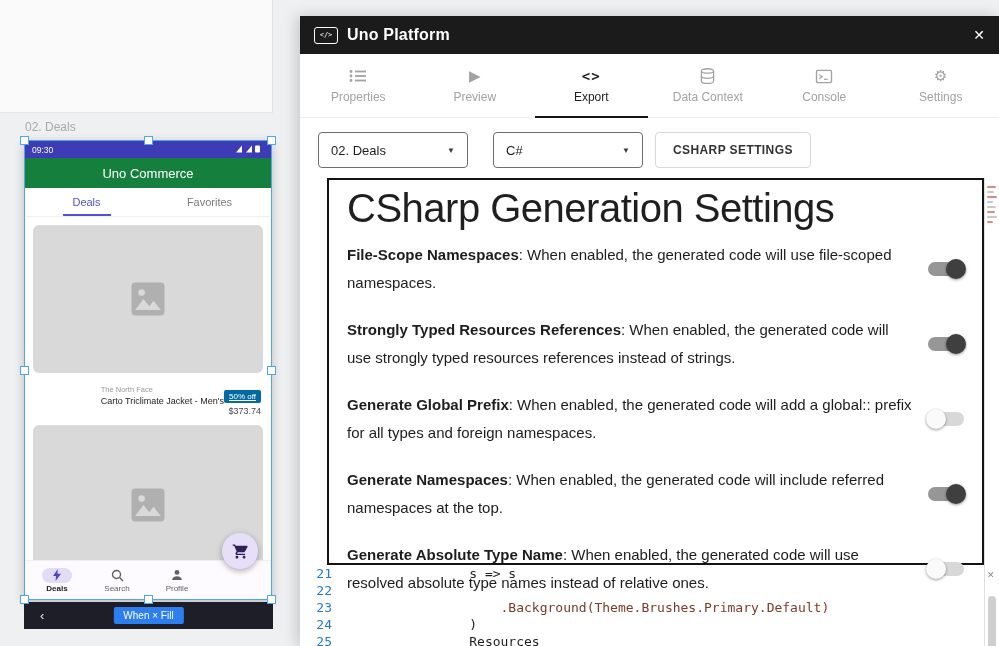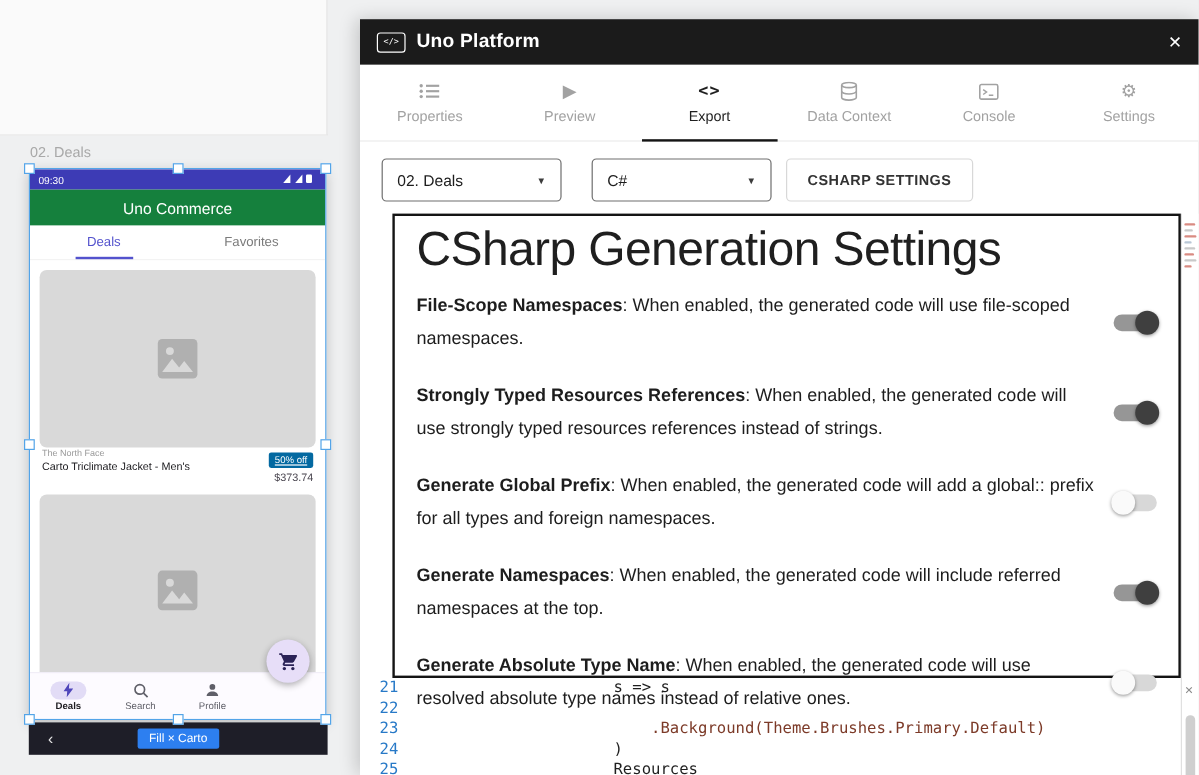--- a/index.html
+++ b/index.html
@@ -25,21 +25,21 @@
           justify-content:center;font-size:13px;flex:none;}
   .ptabs-phone{height:28px;display:flex;background:#fff;border-bottom:1px solid #f0f0f0;flex:none;}
   .phtab{flex:1;display:flex;align-items:center;justify-content:center;font-size:11px;color:#7b7b7b;position:relative;}
   .phtab.active{color:#5352cd;}
   .phtab.active::after{content:"";position:absolute;bottom:0;left:50%;width:48px;margin-left:-24px;height:2px;background:#5352cd;}
 
   .phone-content{flex:1;background:#fff;padding:8px;overflow:hidden;}
   .card{background:#d9d9d9;border-radius:6px;display:flex;align-items:center;justify-content:center;}
   .card1{height:148px;}
   .card2{height:160px;}
-  .prod-row{display:flex;justify-content:space-between;margin:0 2px 9px;}
+  .prod-row{display:flex;justify-content:flex-end;margin:12px 2px 9px;}
   .brand{font-size:7.5px;color:#9a9a9a;margin-bottom:2px;}
   .pname{font-size:9px;color:#1c1b1f;}
   .prod-right{text-align:right;}
   .badge{display:inline-block;background:#0369a1;color:#fff;font-size:8px;padding:2px 5px;border-radius:2px;margin-bottom:3px;text-decoration:underline;}
   .price{font-size:9px;color:#49454f;}
 
   .fab{position:absolute;right:13px;bottom:30px;width:36px;height:36px;border-radius:50%;
        background:#e7def8;display:flex;align-items:center;justify-content:center;z-index:5;
        box-shadow:0 2px 6px rgba(0,0,0,.32);cursor:pointer;}
 
@@ -93,21 +93,21 @@
   .setting-text{width:565px;font-size:15px;line-height:28px;color:#1d1d1d;}
   .toggle{margin-left:auto;width:36px;height:14px;border-radius:7px;background:#d8d8d8;position:relative;
           cursor:pointer;flex:none;}
   .knob{position:absolute;left:-2px;top:-3px;width:20px;height:20px;border-radius:50%;background:#fafafa;
         box-shadow:0 1px 3px rgba(0,0,0,.4);}
   .toggle.on{background:#969696;}
   .toggle.on .knob{left:auto;right:-2px;background:#3f3f3f;}
 
   .code{position:absolute;left:0;top:549px;width:640px;bottom:0;overflow:hidden;background:#fff;
         font-family:"DejaVu Sans Mono",monospace;font-size:13px;line-height:17px;}
-  .code-row{display:flex;gap:42px;}
+  .code-row{display:flex;}
   .lnum{width:32px;text-align:right;color:#2779c7;padding-right:12px;flex:none;}
   .ctext{white-space:pre;color:#1f1f1f;}
   .ctext.accent{color:#7c3a28;}
 
   .side-strip{position:absolute;right:0;top:162px;bottom:0;width:14px;background:#fff;
               border-left:1px solid #e0e0e0;}
   .mini-marks{padding-top:8px;display:flex;flex-direction:column;gap:3px;align-items:flex-start;padding-left:2px;}
   .mark{height:2px;border-radius:1px;}
   .strip-close{position:absolute;left:2px;top:392px;font-size:9px;color:#8a8a8a;cursor:pointer;}
   .vthumb{position:absolute;left:3px;top:418px;width:8px;height:62px;background:#cfcfcf;border-radius:4px;cursor:pointer;}
@@ -217,21 +217,21 @@
     <div class="handle h-tr"></div>
     <div class="handle h-ml"></div>
     <div class="handle h-mr"></div>
     <div class="handle h-bl"></div>
     <div class="handle h-bc"></div>
     <div class="handle h-br"></div>
   </div>
 
   <div class="phone-footer">
     <span class="footer-back">‹</span>
-    <span class="fill-btn">Fill × Carto</span>
+    <span class="fill-btn">When × Fill</span>
   </div>
 
   <div class="panel">
 
     <div class="panel-header">
       <span class="hdr-icon">&lt;/&gt;</span>
       <span class="hdr-title">Uno Platform</span>
       <span class="hdr-close">✕</span>
     </div>
 

